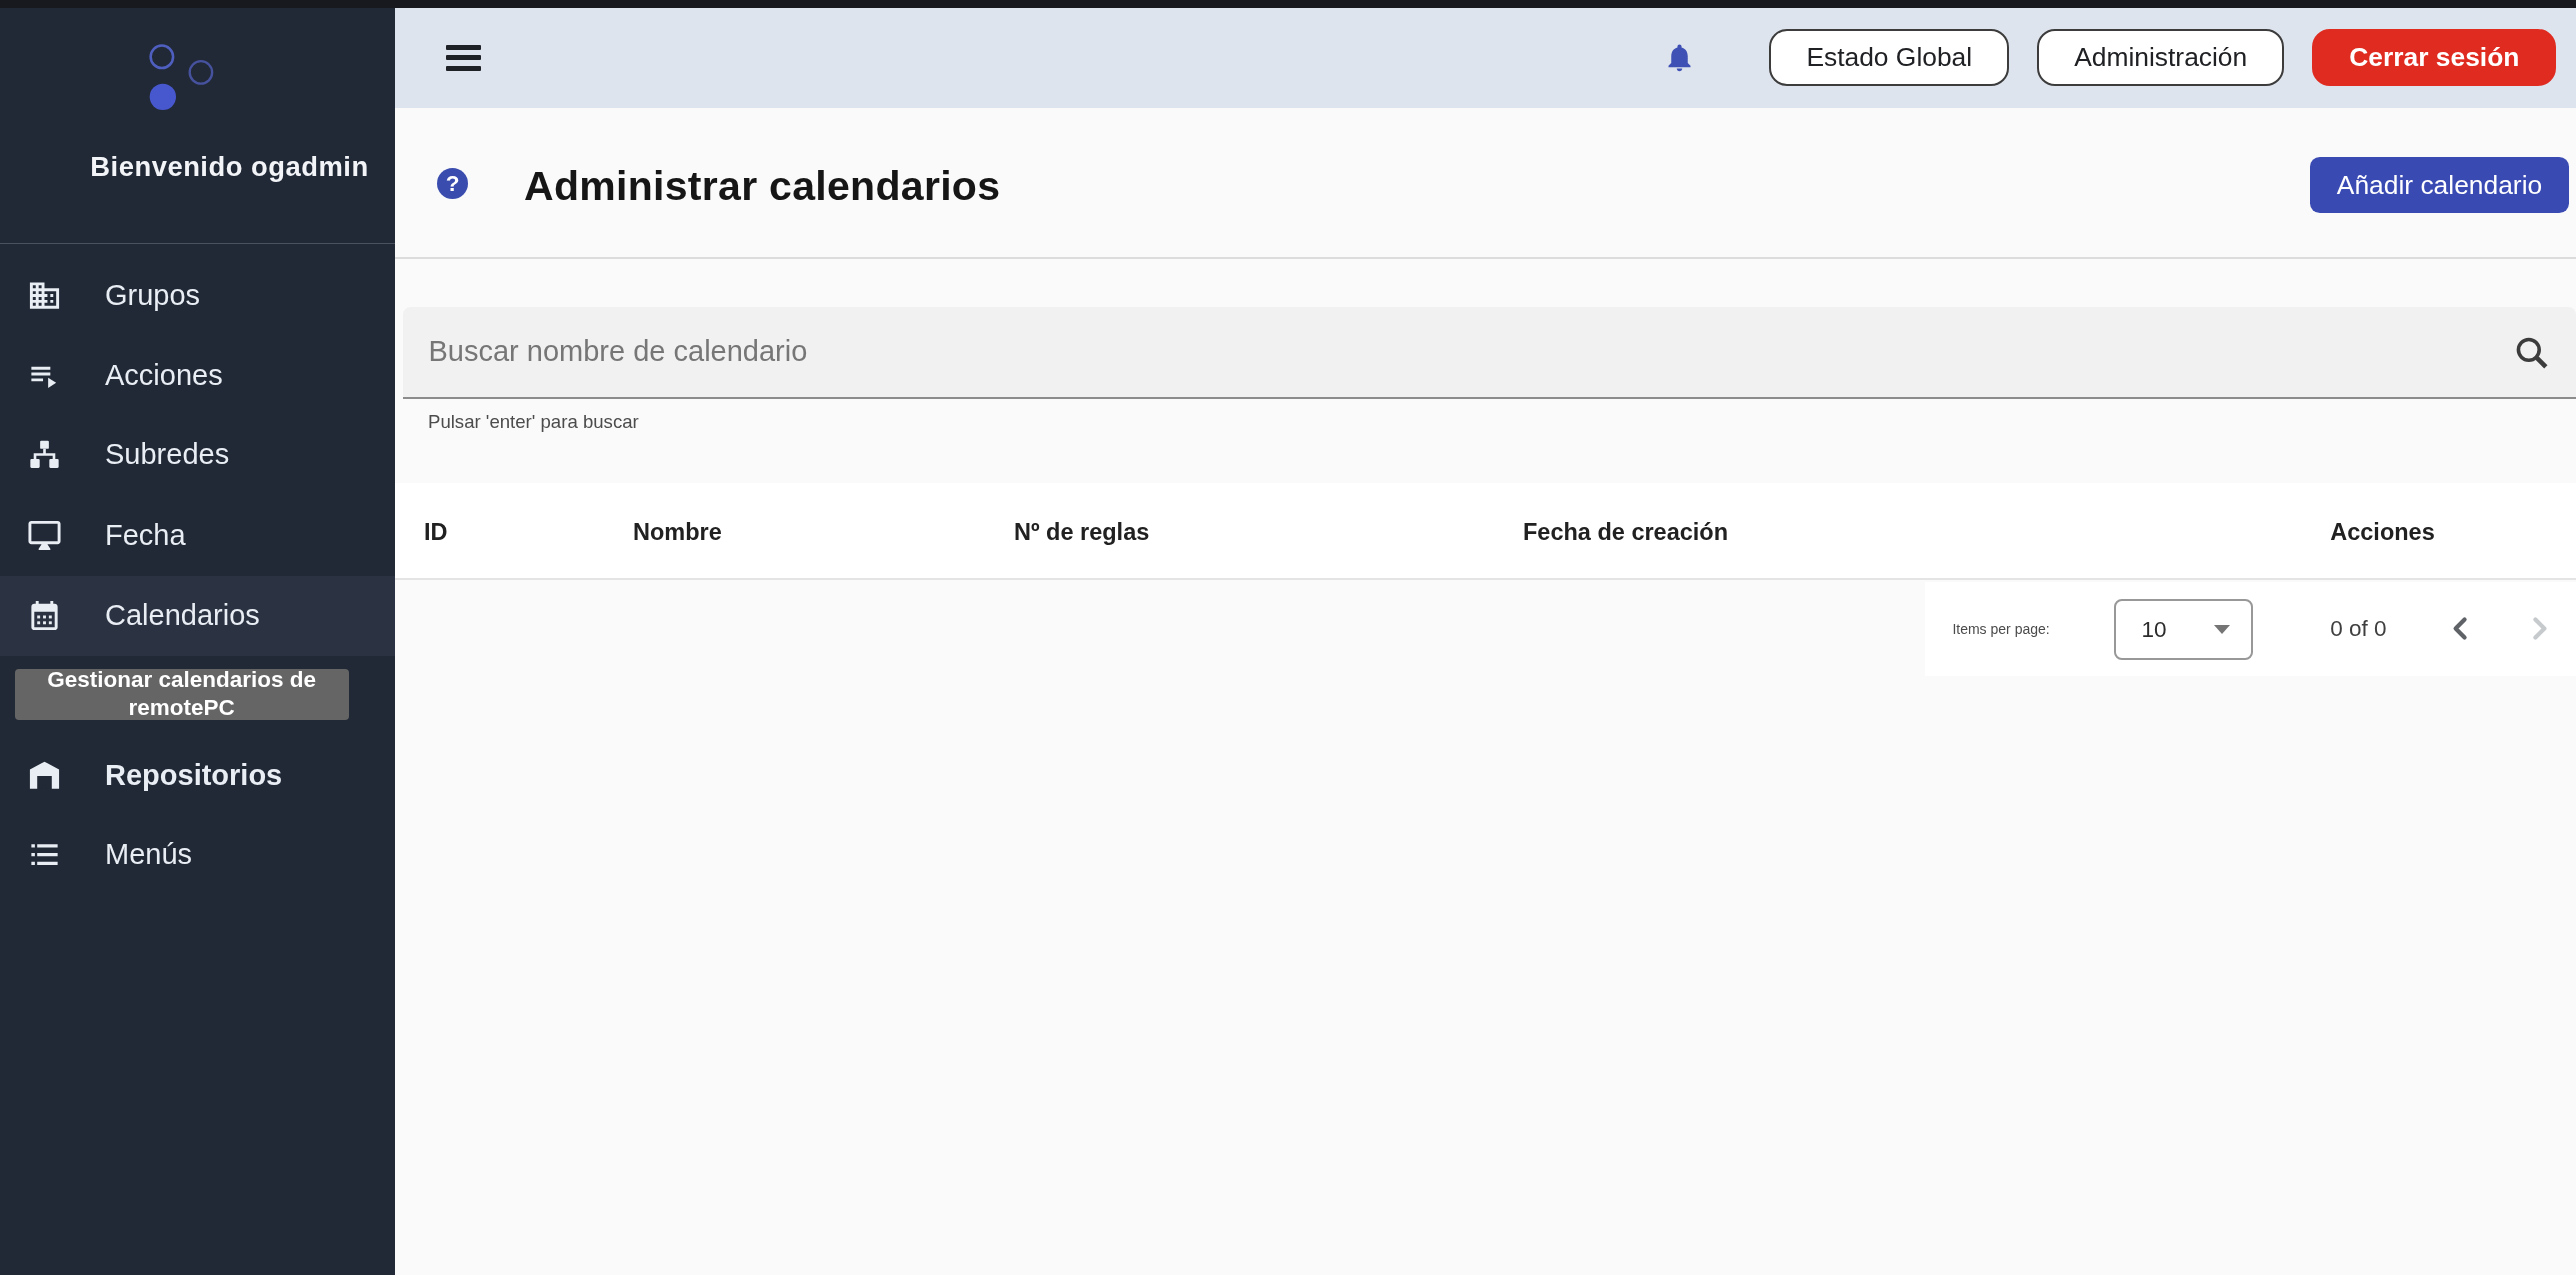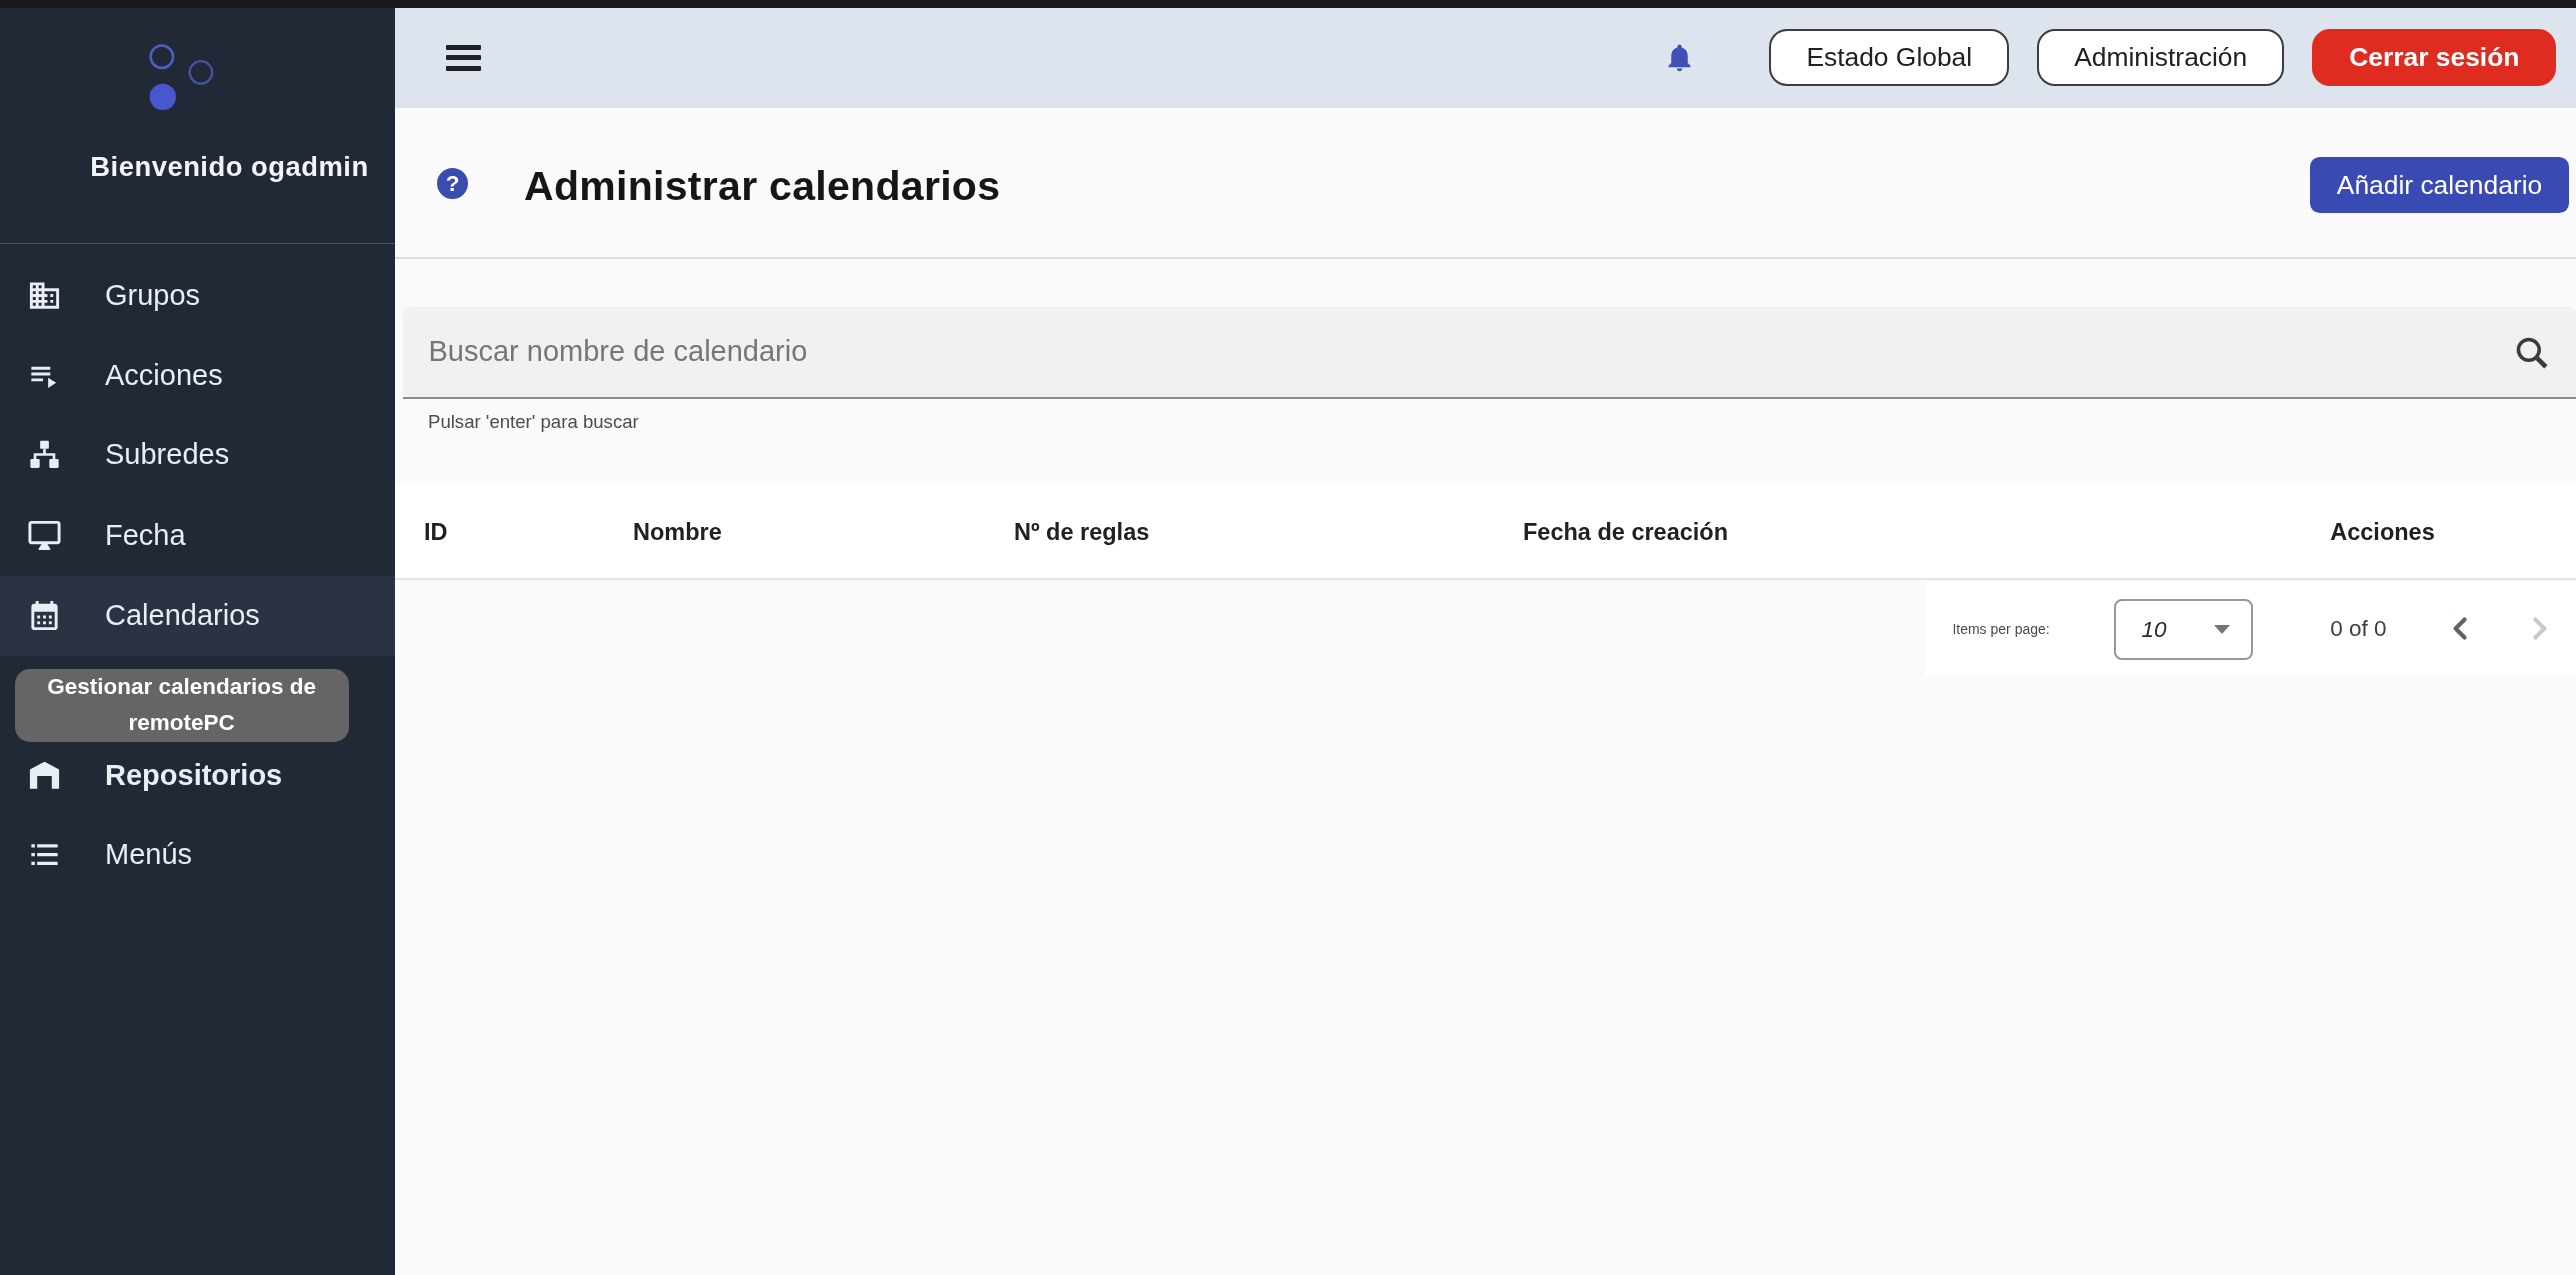--- a/index.html
+++ b/index.html
@@ -24,25 +24,25 @@
   #sidebar-divider { left:0; top:235px; width:395px; height:1px; background:#4a5160; }
   .nav-item {
     left:0; width:395px; height:80px;
     display:flex; align-items:center; cursor:pointer;
   }
   .nav-item.active { background:#2b3342; }
   .nav-icon { position:absolute; left:27.4px; width:35px; height:35px; }
   .nav-icon svg { width:35px; height:35px; display:block; }
   .nav-label { position:absolute; left:105px; color:#e9edf4; font-size:29px; }
   #nav-tooltip {
-    left:14.7px; top:661px; width:334px; height:73px;
-    background:#656565; border-radius:15px;
+    left:14.7px; top:661px; width:334px; height:51px;
+    background:#656565; border-radius:4px;
     color:#ffffff; font-size:22.5px; font-weight:600; text-align:center;
     display:flex; align-items:center; justify-content:center;
-    padding:0 25.5px; line-height:36px;
+    padding:0 25.5px; line-height:28px;
   }
 
   
   #toolbar {
     left:395px; top:7.8px; width:2181px; height:100px; background:#dee4ed;
     display:flex; align-items:center; padding:0 19.6px 0 51px;
   }
   #hamburger { width:35px; height:25.5px; display:flex; flex-direction:column; justify-content:space-between; cursor:pointer; }
   #hamburger span { display:block; height:4.9px; background:#1e2125; border-radius:1px; }
   #toolbar-spacer { flex:1; }
@@ -91,21 +91,21 @@
   #th-nombre { left:633px; }
   #th-reglas { left:1014px; }
   #th-fecha { left:1523px; }
   #th-acciones { left:2304px; width:157px; text-align:center; }
 
   
   #paginator { left:1925px; top:582px; width:651px; height:94px; background:#ffffff; }
   #ipp-label { position:absolute; left:27.4px; top:0; height:94px; line-height:94px; font-size:14px; color:#4b4b4b; }
   #page-size-select {
     position:absolute; left:189px; top:16.7px; width:139px; height:61px;
-    border:2px solid #989898; border-radius:7.8px; background:#fff; cursor:pointer;font-style:italic;
+    border:2px solid #989898; border-radius:7.8px; background:#fff; cursor:pointer;
   }
   #page-size-value { position:absolute; left:25.5px; top:0; height:57px; line-height:57px; font-size:22.5px; color:#2c2c2c; }
   #page-size-caret {
     position:absolute; right:21.5px; top:24.5px; width:0; height:0;
     border-left:8.8px solid transparent; border-right:8.8px solid transparent;
     border-top:9.8px solid #757575;
   }
   #range-label { position:absolute; left:360px; top:0; width:147px; height:94px; line-height:94px; text-align:center; font-size:22.5px; color:#3f3f3f; }
   .pg-btn { position:absolute; top:27.4px; width:39px; height:39px; background:transparent; border:none; cursor:pointer; padding:0; }
   #prev-page { left:516px; }

